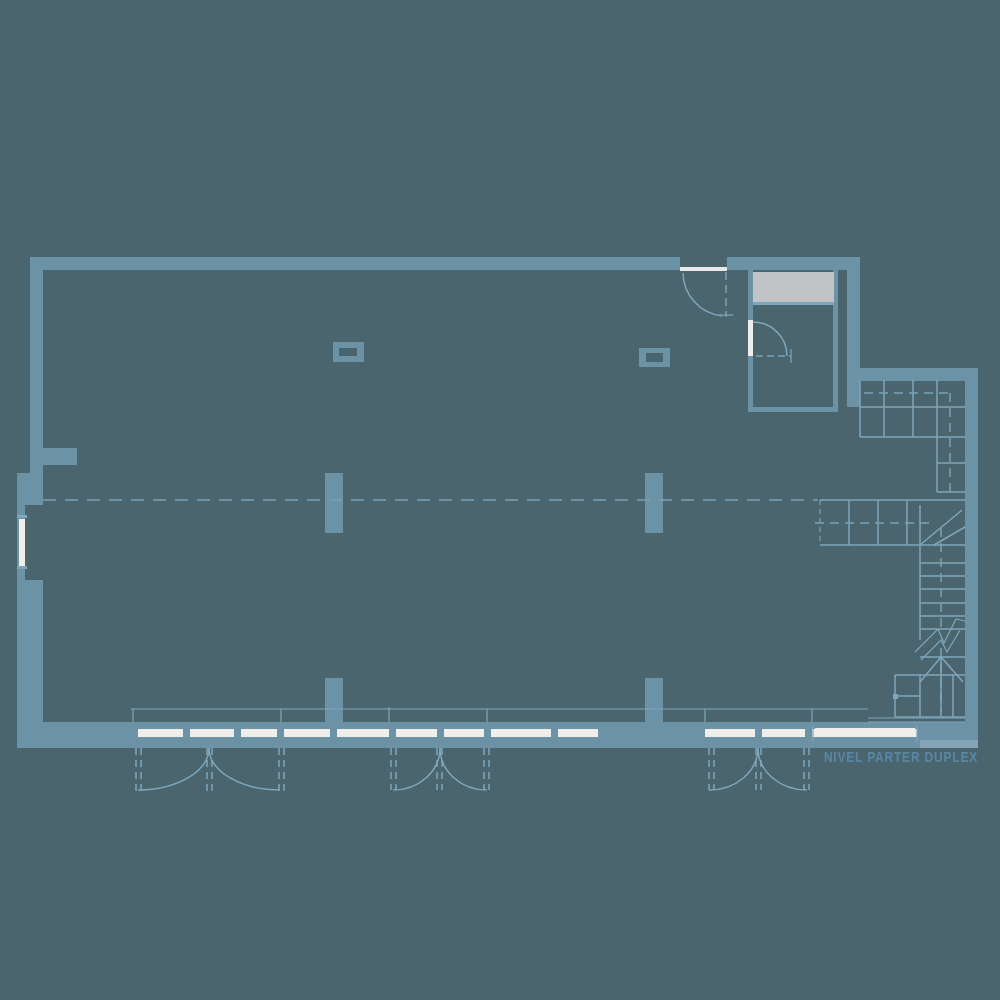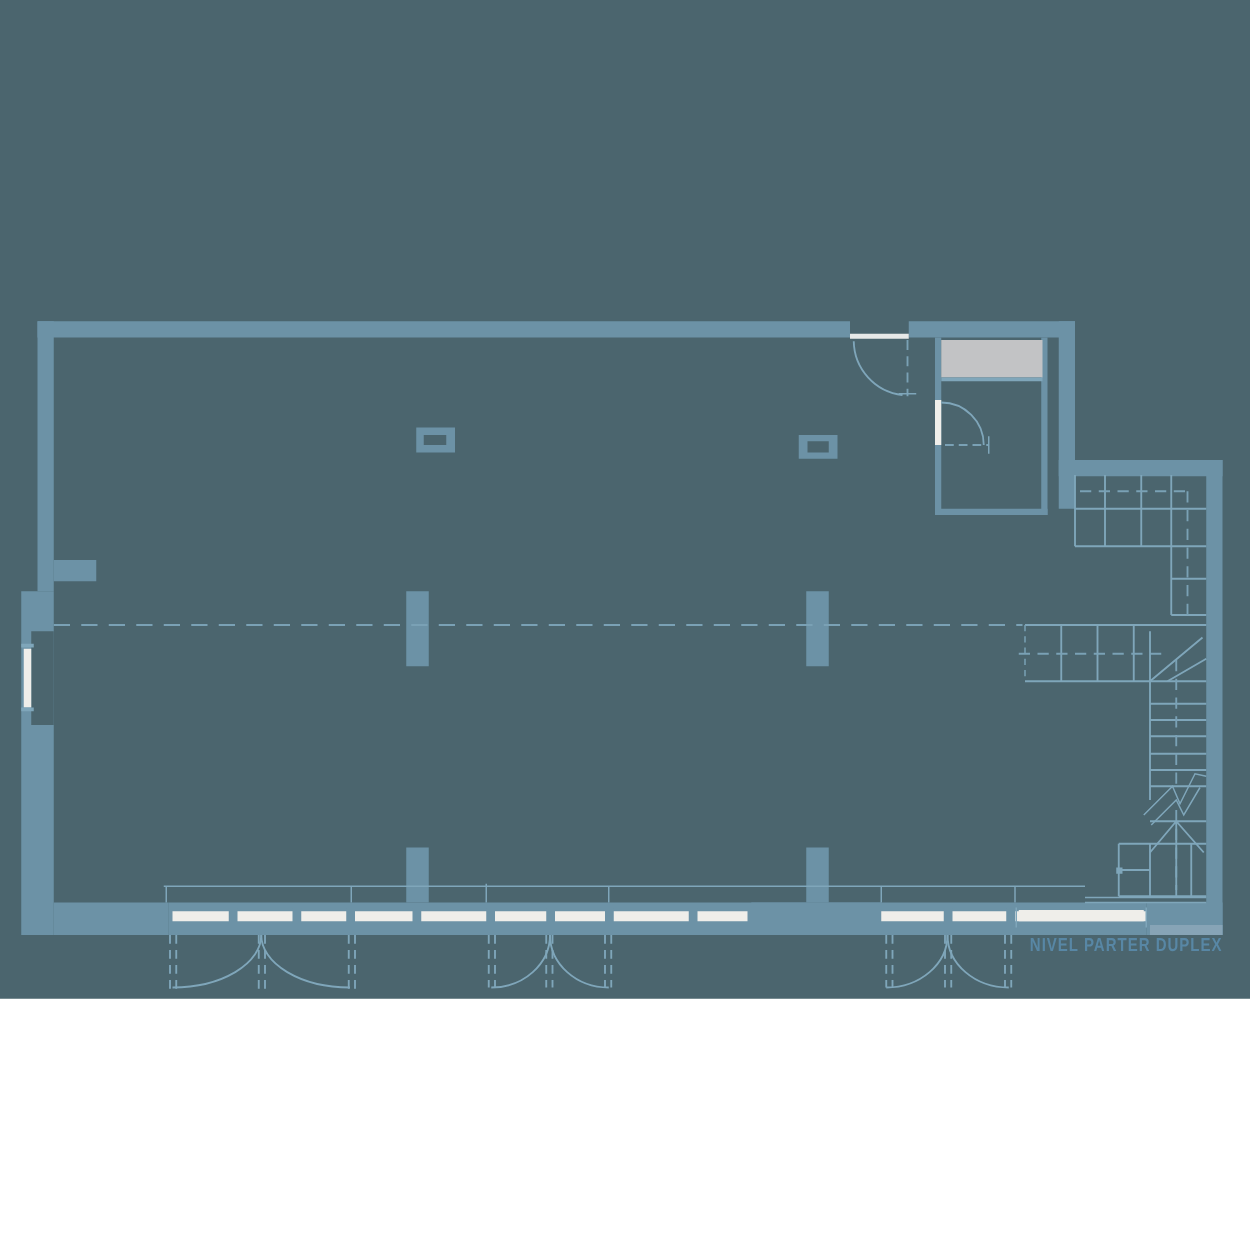--- a/index.html
+++ b/index.html
@@ -1,17 +1,17 @@
 <!DOCTYPE html>
 <html style="--bg: #4b656e; --wall: #6c92a6; --line: #7fa6ba; --dash: #7aa1b5; --glass: #efeeea; --threshold: #e7e9e8; --closet: #c2c3c5; --step: #87a4b6; --text: #5887a5;"><head>
 <meta charset="utf-8">
 <style>
   html,body{margin:0;padding:0;}
   body{font-family:"Liberation Sans", sans-serif;}
-  #canvas{position:relative;width:1000px;height:799px;background:var(--bg,#4b656e);overflow:hidden;}
+  #canvas{position:relative;width:1000px;height:1000px;background:var(--bg,#4b656e);overflow:hidden;}
   .w{position:absolute;background:var(--wall,#6c92a6);}
   .d{position:absolute;background:var(--bg,#4b656e);}
   .wh{position:absolute;background:var(--glass,#efeeea);}
   .ln{position:absolute;background:var(--line,#7fa6ba);}
   .gray{position:absolute;background:var(--closet,#c2c3c5);}
   .step{position:absolute;background:var(--step,#87a4b6);}
   svg.overlay{position:absolute;left:0;top:0;}
   svg.overlay path, svg.overlay line{stroke:var(--line,#7fa6ba);fill:none;stroke-width:1.5;}
   svg.overlay .thin{stroke-width:1.2;}
   svg.overlay .dsh{stroke:var(--dash,#7aa1b5);}

